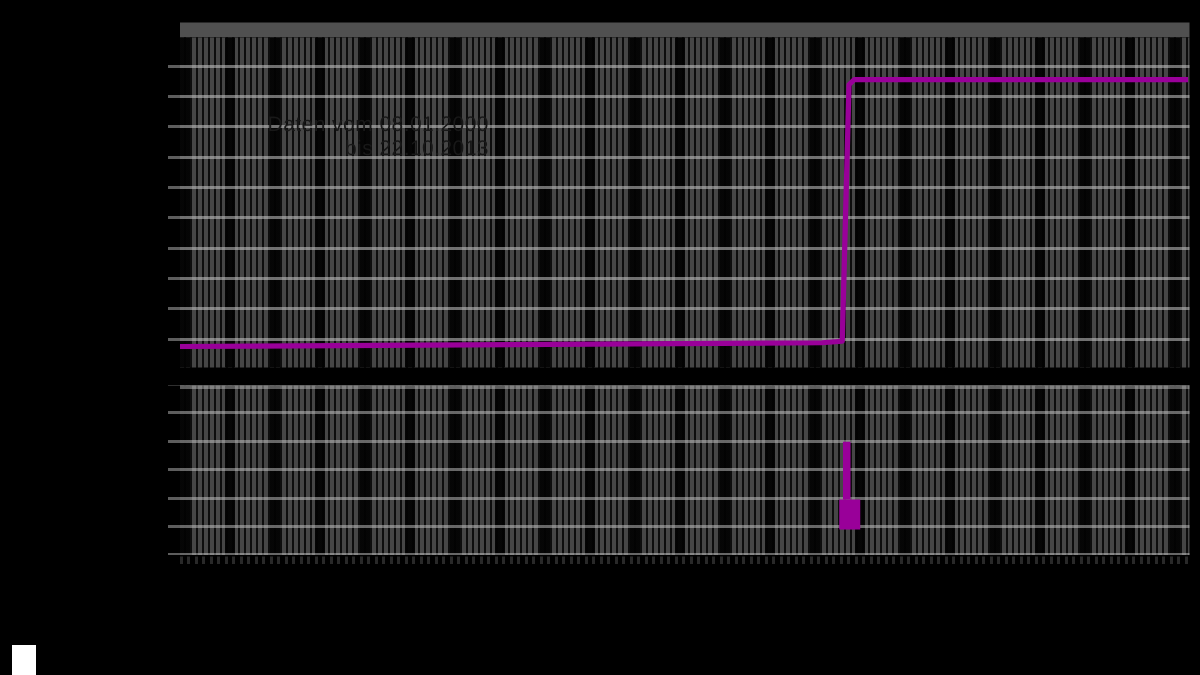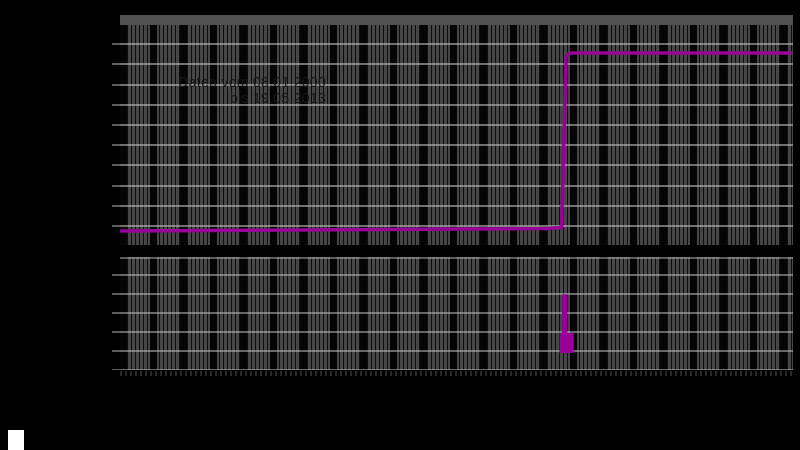--- a/index.html
+++ b/index.html
@@ -84,21 +84,21 @@
   <div id="plot-bottom" class="plot stripes">
     <div class="hgrid"></div>
   </div>
 
   <div id="left-ticks-top" class="left-ticks"></div>
   <div id="left-ticks-bottom" class="left-ticks"></div>
   <div id="bottom-ticks"></div>
 
   <div id="chart-title">
     <div>Daten vom 08.01.2000</div>
-    <div>bis 19.05.2013</div>
+    <div>bis 22.10.2013</div>
   </div>
 
   <svg id="series-svg" width="800" height="450" viewBox="0 0 800 450">
     <polyline fill="none" stroke-width="3.5" stroke-linejoin="round" stroke-linecap="butt" points="120,231 548,228.5 561.5,227.5 566,56.5 569.5,53 792,53" stroke="#990099"></polyline>
     <rect x="562" y="294.5" width="5" height="38.5" fill="#990099"></rect>
     <rect x="559.5" y="333" width="14" height="20" fill="#990099"></rect>
   </svg>
 
   <div id="legend-square"></div>
 

